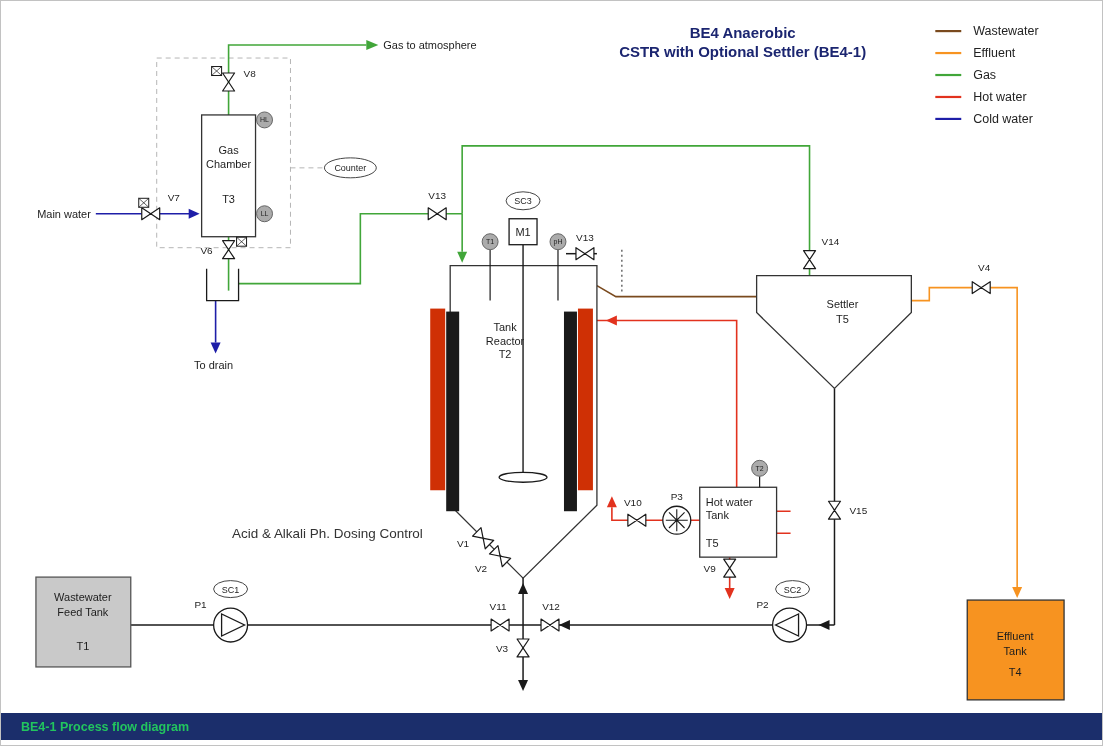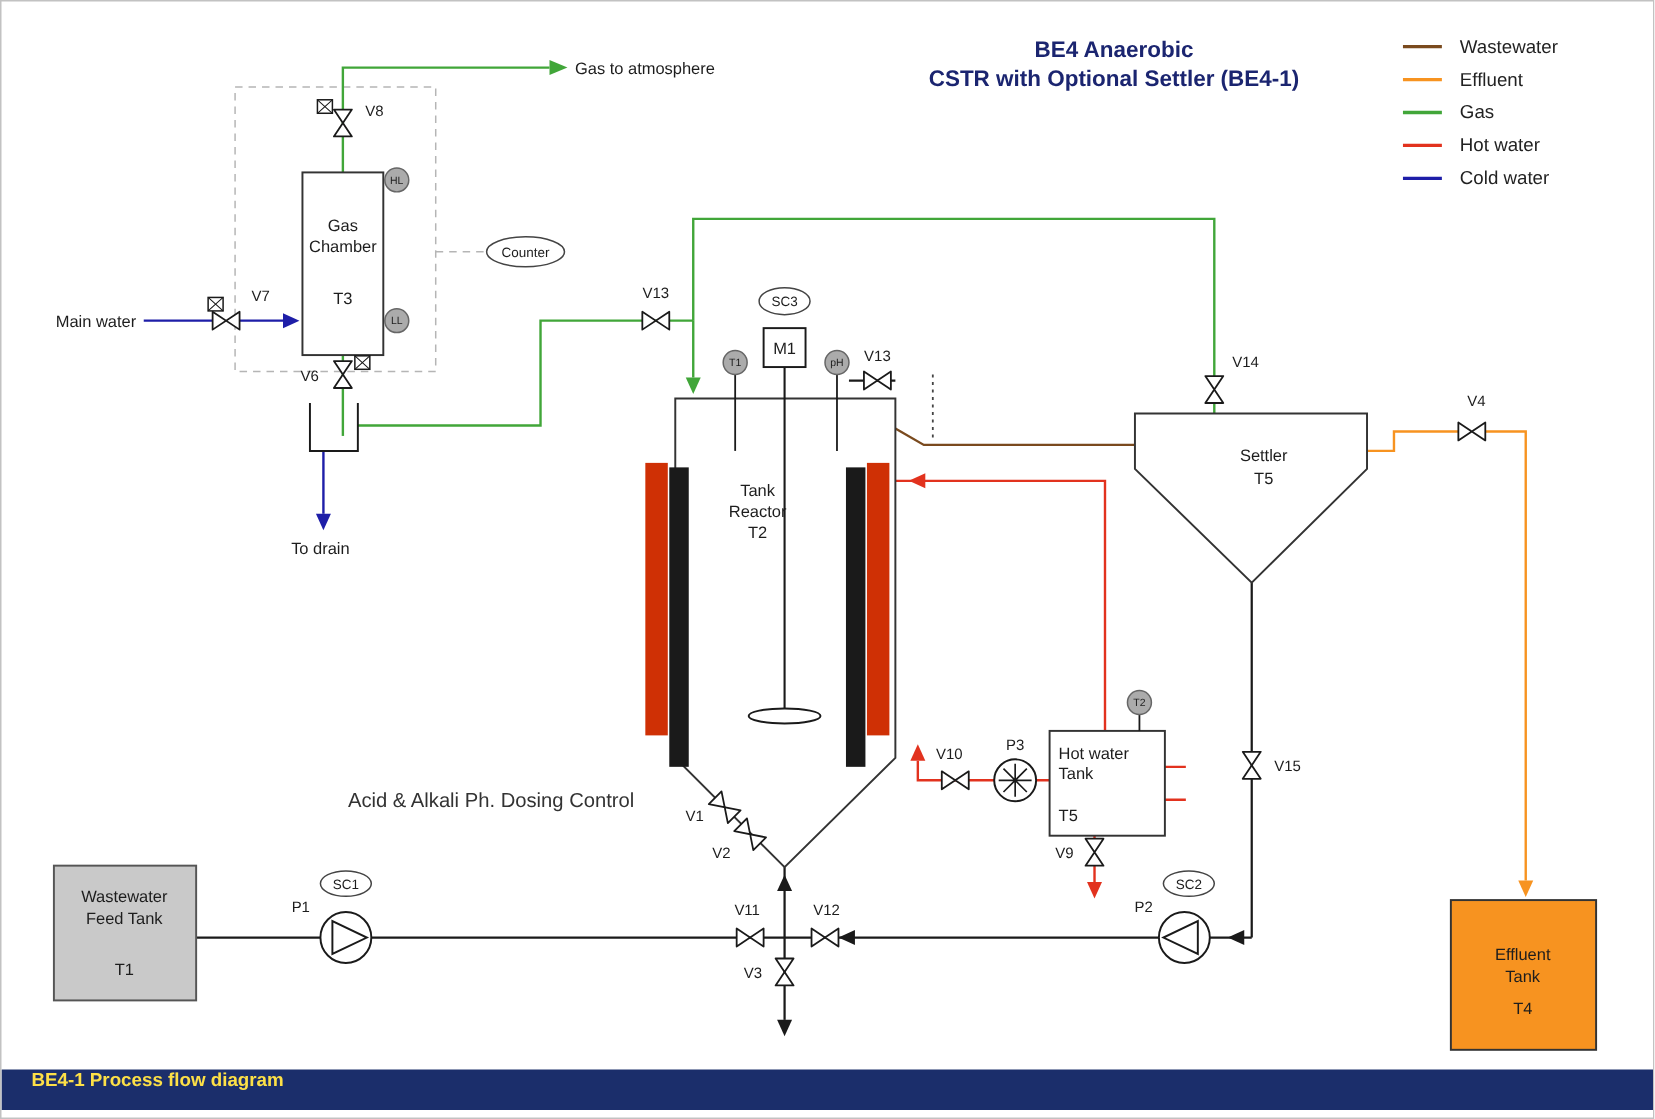--- a/index.html
+++ b/index.html
@@ -17,22 +17,22 @@
   .title-t{font-size:15px;font-weight:bold;fill:#1b2570;}
   .legend-t{font-size:12.5px;fill:#222;}
   .lbl{font-size:10px;}
   .eq{font-size:11px;}
   .sens{font-size:7px;}
   .oval-t{font-size:9px;}
   .ann{font-size:11px;}
   .dosing-t{font-size:13.5px;fill:#333;}
   .footer-bar{
     position:absolute;left:0;right:0;bottom:5px;height:27px;
-    background:#1b2e6b;color:#fde047;
-    display:flex;align-items:flex-start;
+    background:#1b2e6b;color:#22c55e;
+    display:flex;align-items:center;
     padding-left:20px;box-sizing:border-box;
     font-size:12.5px;font-weight:bold;
   }
 </style>
 </head>
 <body>
 
 <div class="page">
 
 <svg width="1101" height="713" viewBox="0 0 1103 714">

